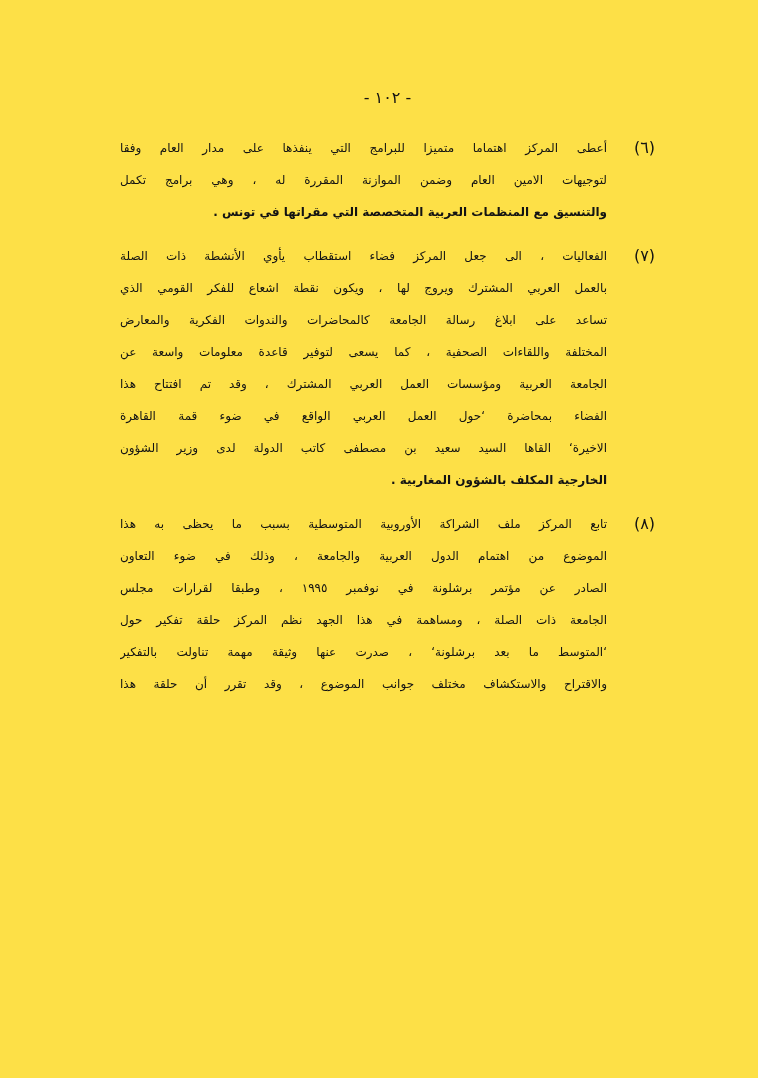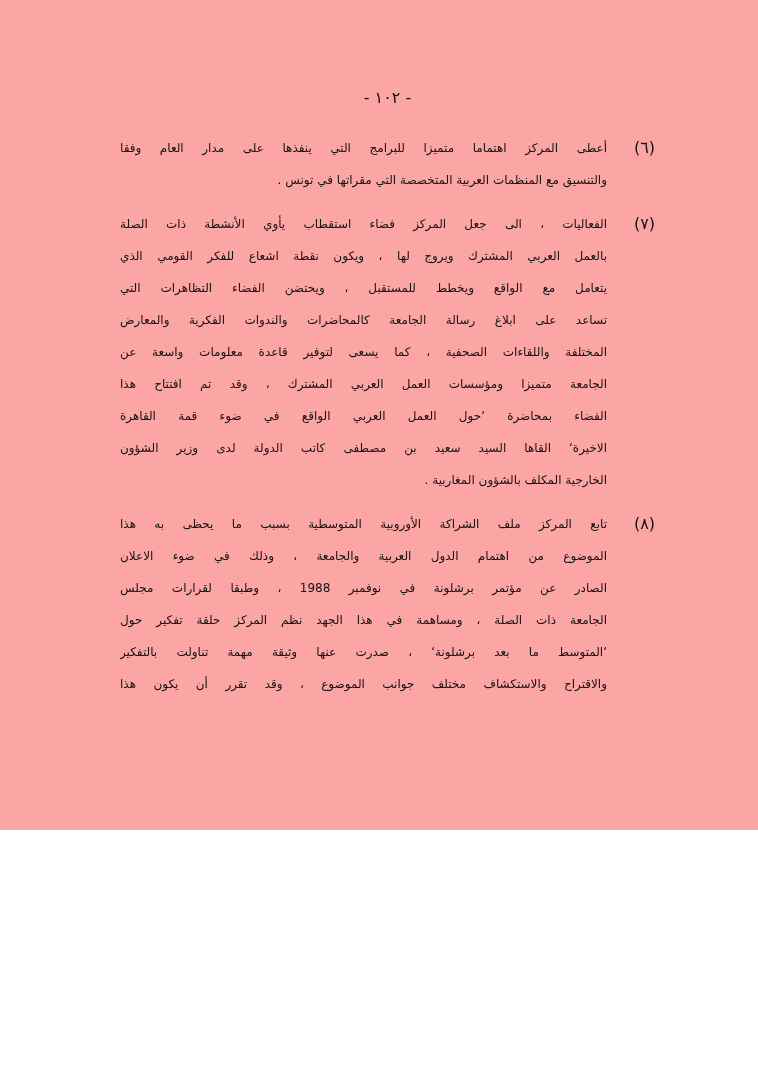--- a/index.html
+++ b/index.html
@@ -10,22 +10,22 @@
   body {
     width: 758px;
     height: 1078px;
     overflow: hidden;
     font-family: "DejaVu Sans", sans-serif;
     color: #131313;
   }
   .page {
     box-sizing: border-box;
     width: 758px;
-    height: 830px;
-    background: #fca5a5;
+    height: 1078px;
+    background: #fde047;
     padding: 86px 103px 0 120px;
   }
   .page-number {
     direction: rtl;
     text-align: center;
     font-size: 16px;
     line-height: 24px;
     letter-spacing: 2px;
     height: 24px;
     margin-bottom: 22px;
@@ -56,56 +56,57 @@
     font-size: 12px;
     line-height: 32px;
     height: 32px;
     overflow: hidden;
     text-align: justify;
     text-align-last: justify;
   }
   .line.para-end {
     text-align: left;
     text-align-last: right;
+    font-weight: bold;
   }
 </style>
 </head>
 <body>
 
 <div class="page">
   <div class="page-number">- ١٠٢ -</div>
 
   <div class="doc-body" id="doc-body">
 
   <div class="item">
         <div class="marker">(٦)</div>
         <div class="lines">
           <div class="line">أعطى المركز اهتماما متميزا للبرامج التي ينفذها على مدار العام وفقا</div>
+          <div class="line">لتوجيهات الامين العام وضمن الموازنة المقررة له ، وهي برامج تكمل</div>
           <div class="line para-end">والتنسيق مع المنظمات العربية المتخصصة التي مقراتها في تونس .</div>
         </div>
       </div>
       <div class="item">
         <div class="marker">(٧)</div>
         <div class="lines">
           <div class="line">الفعاليات ، الى جعل المركز فضاء استقطاب يأوي الأنشطة ذات الصلة</div>
           <div class="line">بالعمل العربي المشترك ويروج لها ، ويكون نقطة اشعاع للفكر القومي الذي</div>
-          <div class="line">يتعامل مع الواقع ويخطط للمستقبل ، ويحتضن الفضاء التظاهرات التي</div>
           <div class="line">تساعد على ابلاغ رسالة الجامعة كالمحاضرات والندوات الفكرية والمعارض</div>
           <div class="line">المختلفة واللقاءات الصحفية ، كما يسعى لتوفير قاعدة معلومات واسعة عن</div>
-          <div class="line">الجامعة متميزا ومؤسسات العمل العربي المشترك ، وقد تم افتتاح هذا</div>
+          <div class="line">الجامعة العربية ومؤسسات العمل العربي المشترك ، وقد تم افتتاح هذا</div>
           <div class="line">الفضاء بمحاضرة ‘حول العمل العربي الواقع في ضوء قمة القاهرة</div>
           <div class="line">الاخيرة‘ القاها السيد  سعيد بن مصطفى كاتب الدولة لدى وزير الشؤون</div>
           <div class="line para-end">الخارجية المكلف بالشؤون المغاربية .</div>
         </div>
       </div>
       <div class="item">
         <div class="marker">(٨)</div>
         <div class="lines">
           <div class="line">تابع المركز ملف  الشراكة الأوروبية المتوسطية بسبب ما يحظى به هذا</div>
-          <div class="line">الموضوع من اهتمام الدول العربية والجامعة ، وذلك في ضوء الاعلان</div>
-          <div class="line">الصادر عن  مؤتمر برشلونة في نوفمبر 1988 ، وطبقا لقرارات مجلس</div>
+          <div class="line">الموضوع من اهتمام الدول العربية والجامعة ، وذلك في ضوء التعاون</div>
+          <div class="line">الصادر عن  مؤتمر برشلونة في نوفمبر ١٩٩٥ ، وطبقا لقرارات مجلس</div>
           <div class="line">الجامعة ذات الصلة ، ومساهمة في هذا الجهد نظم المركز حلقة تفكير حول</div>
           <div class="line">‘المتوسط ما بعد برشلونة‘ ، صدرت عنها وثيقة مهمة تناولت بالتفكير</div>
-          <div class="line">والاقتراح والاستكشاف مختلف جوانب الموضوع ، وقد تقرر أن يكون هذا</div>
+          <div class="line">والاقتراح والاستكشاف مختلف جوانب الموضوع ، وقد تقرر أن حلقة هذا</div>
         </div>
       </div>
     </div>
 </div>
 
 </body></html>

